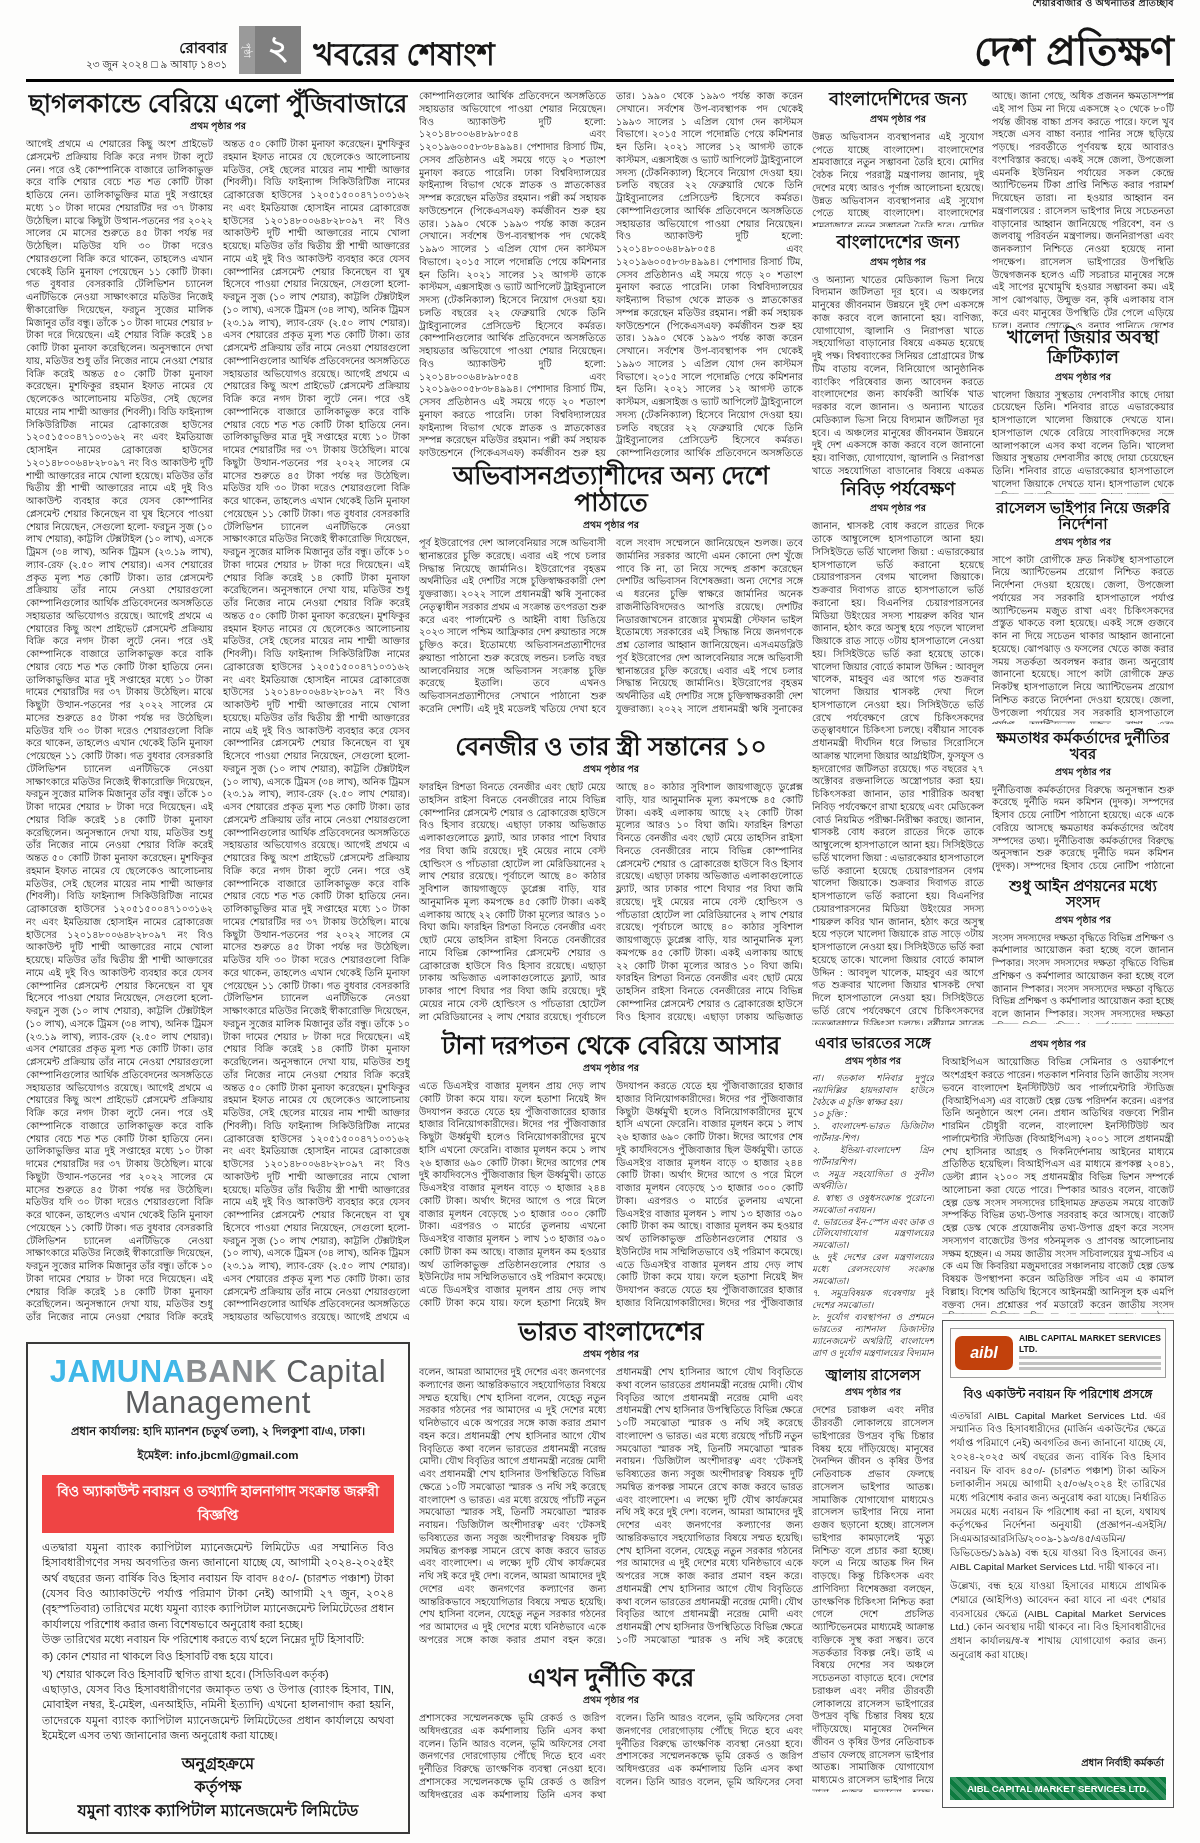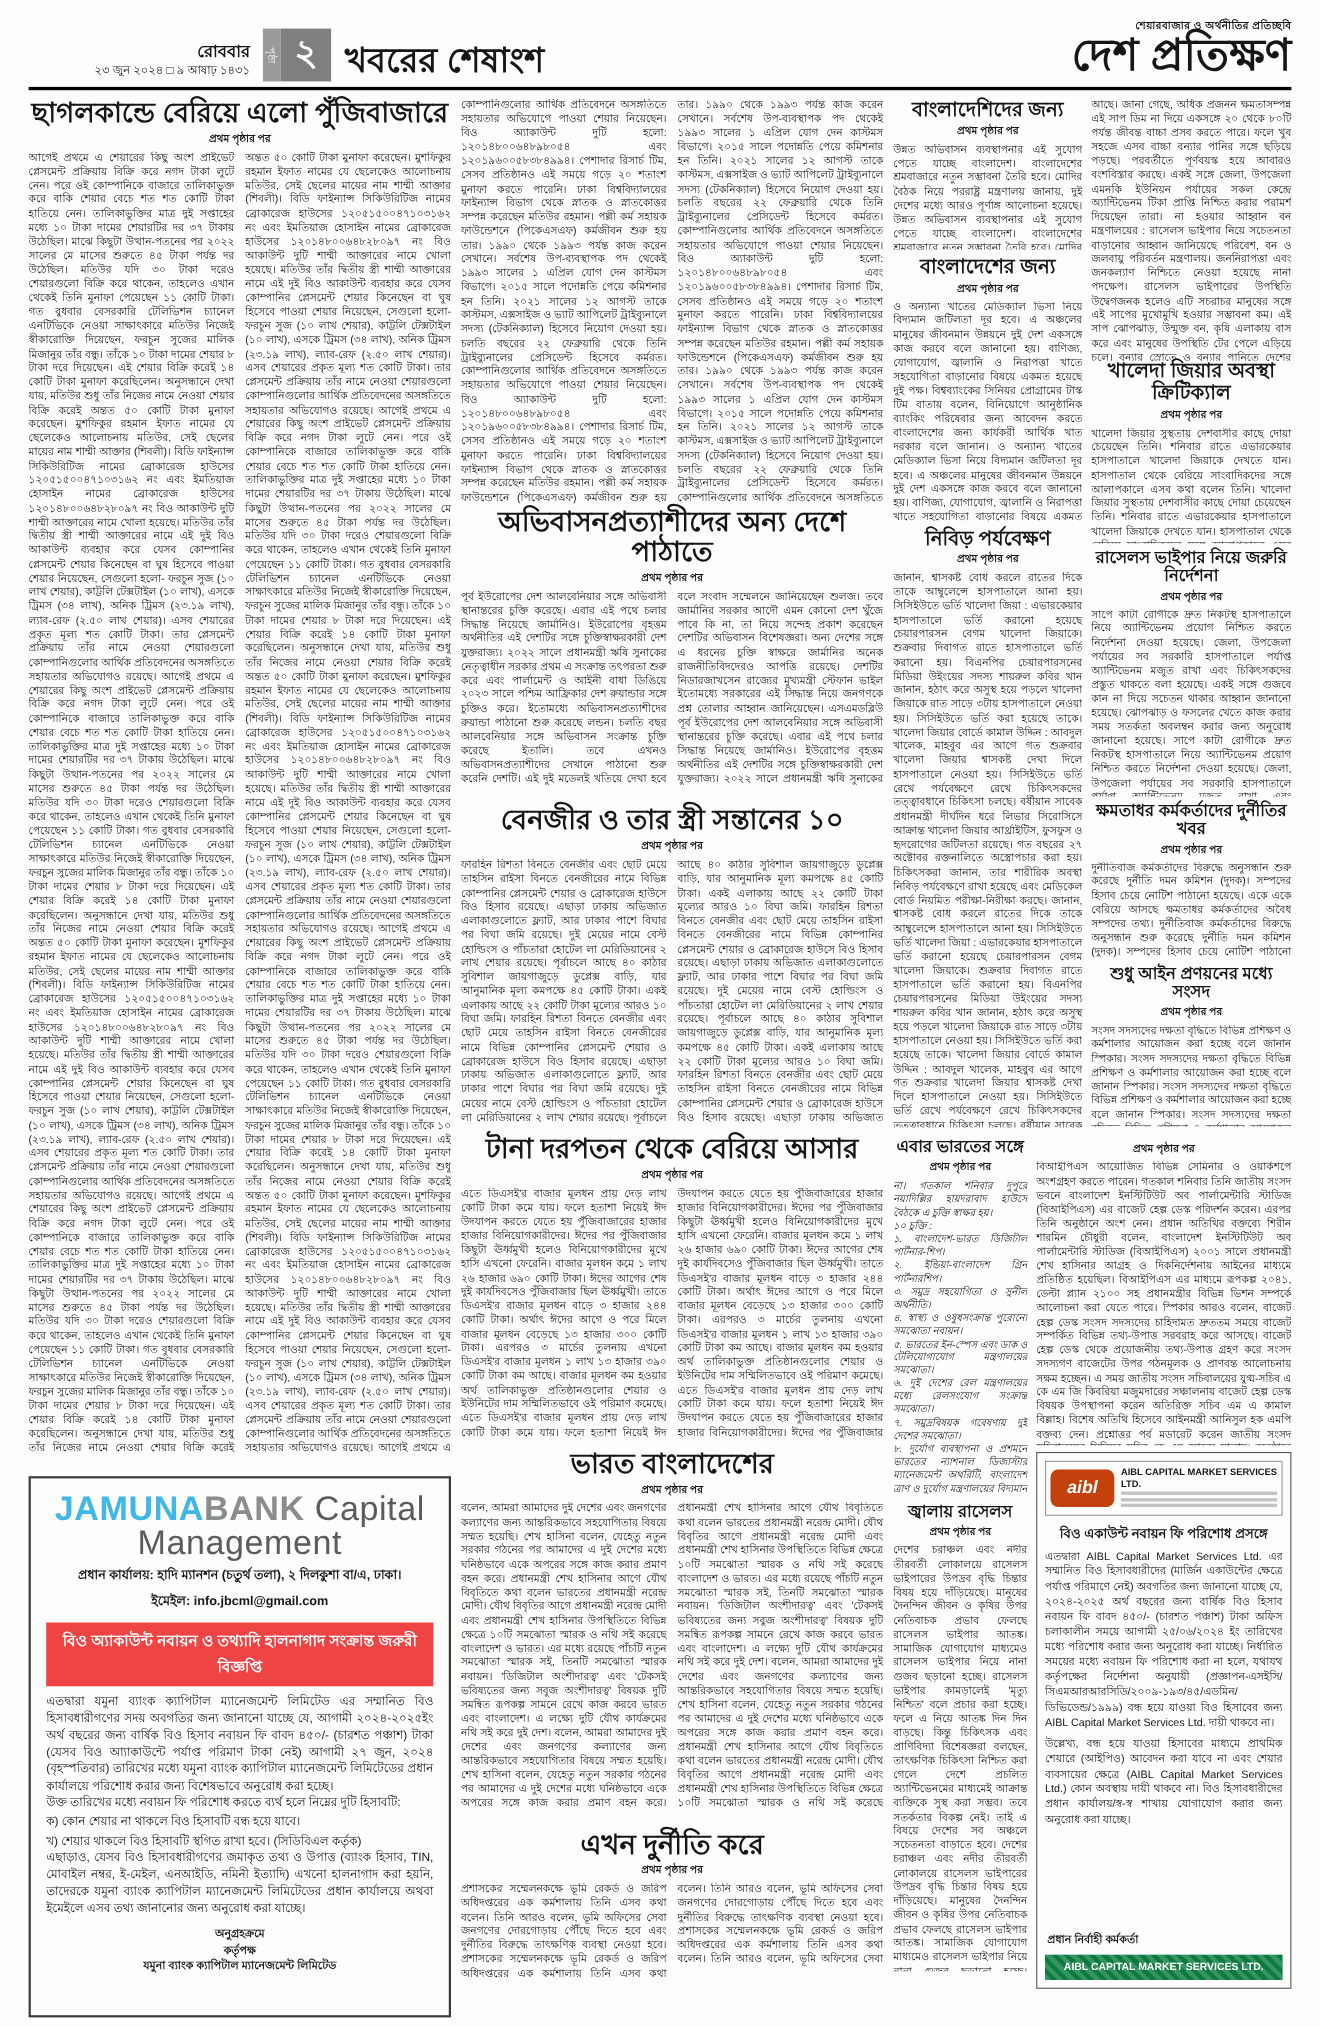--- a/index.html
+++ b/index.html
@@ -13,21 +13,21 @@
   .weekday{font-weight:bold;font-size:15px;}
   .dateline{font-size:10.5px;}
   .pagebox{display:flex;height:48px;}
   .pagebox .strip{width:16px;background:#9a9a9a;color:#fff;writing-mode:vertical-rl;
                   font-size:9px;display:flex;align-items:center;justify-content:center;}
   .pagebox .num{width:46px;background:#7f7f7f;color:#fff;font-size:33px;font-weight:bold;
                 display:flex;align-items:center;justify-content:center;}
   .section-title{font-size:31px;font-weight:bold;line-height:1;padding-bottom:4px;}
   .masthead{margin-left:auto;text-align:right;padding-bottom:2px;}
   .tagline{font-size:9.5px;font-weight:bold;letter-spacing:.4px;}
-  .mast-name{font-size:40px;font-weight:bold;line-height:1.02;}
+  .mast-name{font-size:40px;font-weight:bold;line-height:1.02;margin-top:20px;}
   .toprule{border-top:3px solid #000;margin:5px 0 8px;}
   
   .main{display:flex;gap:9px;}
   .reg-left{width:384px;}
   .reg-mid{width:384px;}
   .reg-right{width:362px;}
   .rcols{display:flex;gap:8px;}
   .c5{width:172px;} .c6{width:182px;}
   .right-bottom{display:flex;gap:8px;margin-top:4px;}
   .rb-left{width:122px;} .rb-right{width:232px;}
@@ -40,34 +40,34 @@
   .story{margin-bottom:6px;}
   
   .jam{border:2px solid #3a3a3a;margin-top:8px;height:492px;padding:12px 14px;box-sizing:border-box;}
   .jam-brand{text-align:center;font-size:31px;font-weight:bold;letter-spacing:.5px;line-height:1;}
   .jb1{color:#3fb7e8;} .jb2{color:#8a8d90;} .jb3{color:#5a5c5e;font-weight:normal;}
   .jam-line{text-align:center;font-weight:bold;font-size:11.5px;margin-top:5px;}
   .jam-banner{background:#ef4444;color:#fff;text-align:center;font-weight:bold;font-size:14px;
               padding:5px 4px;margin:9px 0 7px;}
   .jam-body{font-size:10.8px;text-align:justify;line-height:1.42;}
   .jam-item{font-size:10.8px;line-height:1.42;margin-top:2px;}
-  .jam-sign{text-align:center;font-weight:bold;font-size:10px;margin-top:9px;line-height:1.45;}
+  .jam-sign{text-align:center;font-weight:bold;font-size:16px;margin-top:9px;line-height:1.45;}
   
   .aibl{border:1px solid #555;margin-top:6px;height:488px;padding:7px;box-sizing:border-box;
         display:flex;flex-direction:column;}
   .aibl-top{display:flex;gap:6px;align-items:center;border:1px solid #999;padding:4px;}
   .aibl-logo{width:58px;height:34px;background:#c2410c;border-radius:7px;color:#fff;font-weight:bold;
              font-size:16px;font-style:italic;display:flex;align-items:center;justify-content:center;flex:none;}
   .aibl-co{flex:1;}
   .aibl-co-name{font-size:8.5px;font-weight:bold;line-height:1.2;}
   .aibl-lines div{height:3px;background:#c2c2c2;margin:2.5px 0;}
   .aibl-head{text-align:center;font-weight:bold;font-size:12px;margin:7px 0 4px;}
   .aibl-body{font-size:9.8px;text-align:justify;line-height:1.4;flex:1;overflow:hidden;}
   .aibl-body p{margin:0 0 6px;}
-  .aibl-sign{text-align:left;font-weight:bold;font-size:10px;margin:4px 2px 5px;}
+  .aibl-sign{text-align:right;font-weight:bold;font-size:10px;margin:4px 2px 5px;}
   .aibl-bar{background:#0c7b40;color:#fff;text-align:center;font-weight:bold;font-size:9.5px;padding:6px 2px;
             background-image:repeating-linear-gradient(45deg,rgba(255,255,255,.18) 0 4px,transparent 4px 8px);}
 </style>
 </head>
 <body>
 
 <div class="page">
   <div class="inner">
 
     <div class="hdr">

